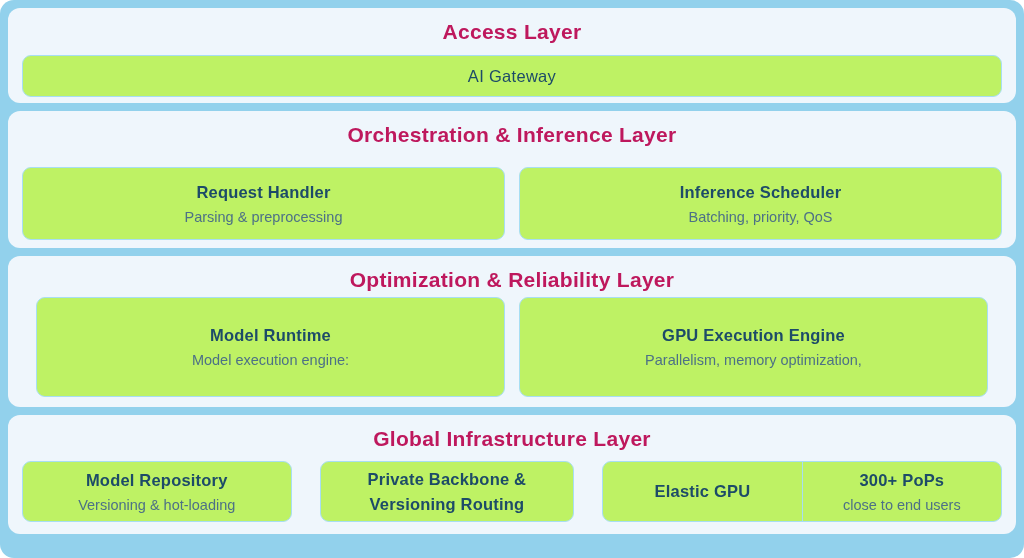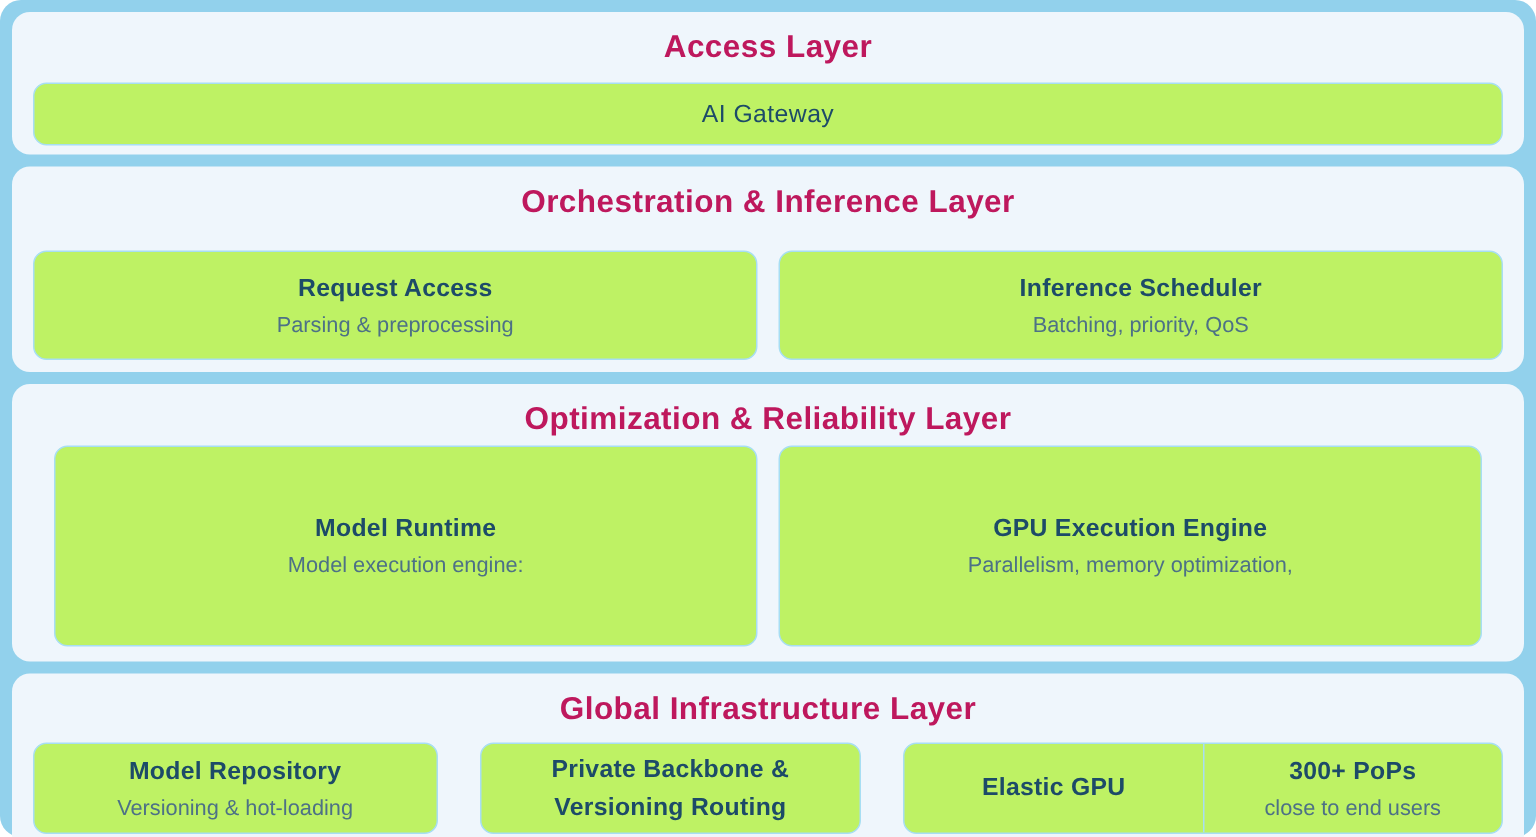--- a/index.html
+++ b/index.html
@@ -23,21 +23,21 @@
     box-sizing: border-box;
     background: #eff6fc;
     border-radius: 12px;
     padding: 0 14px;
     display: flex;
     flex-direction: column;
     flex: 0 0 auto;
   }
   .layer-access         { height: 95px;  }
   .layer-orchestration  { height: 137px; }
-  .layer-optimization   { height: 185px; }
+  .layer-optimization   { height: 151px; }
   .layer-infrastructure { height: 119px; }
 
   .layer-title {
     margin: 0;
     padding-top: 8px;
     text-align: center;
     font-size: 21px;
     line-height: 32px;
     font-weight: bold;
     letter-spacing: .3px;
@@ -116,21 +116,21 @@
       <div class="card">
         <div class="gateway-title">AI Gateway</div>
       </div>
     </div>
   </section>
 
   <section class="layer layer-orchestration">
     <h2 class="layer-title">Orchestration &amp; Inference Layer</h2>
     <div class="cards">
       <div class="card">
-        <div class="card-title">Request Access</div>
+        <div class="card-title">Request Handler</div>
         <div class="card-sub">Parsing &amp; preprocessing</div>
       </div>
       <div class="card">
         <div class="card-title">Inference Scheduler</div>
         <div class="card-sub">Batching, priority, QoS</div>
       </div>
     </div>
   </section>
 
   <section class="layer layer-optimization">

